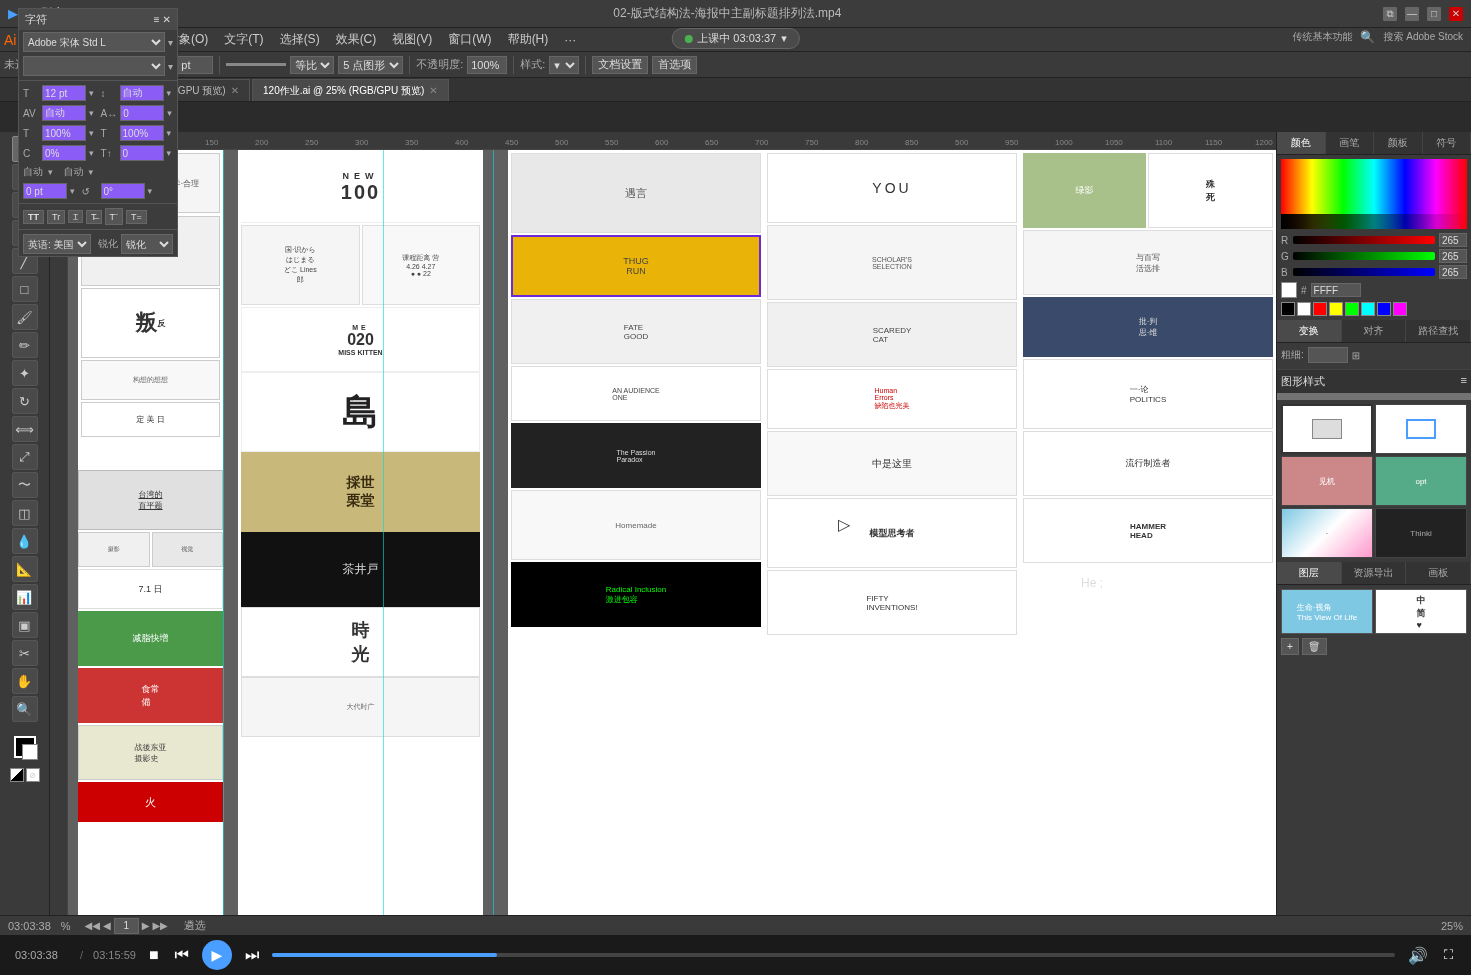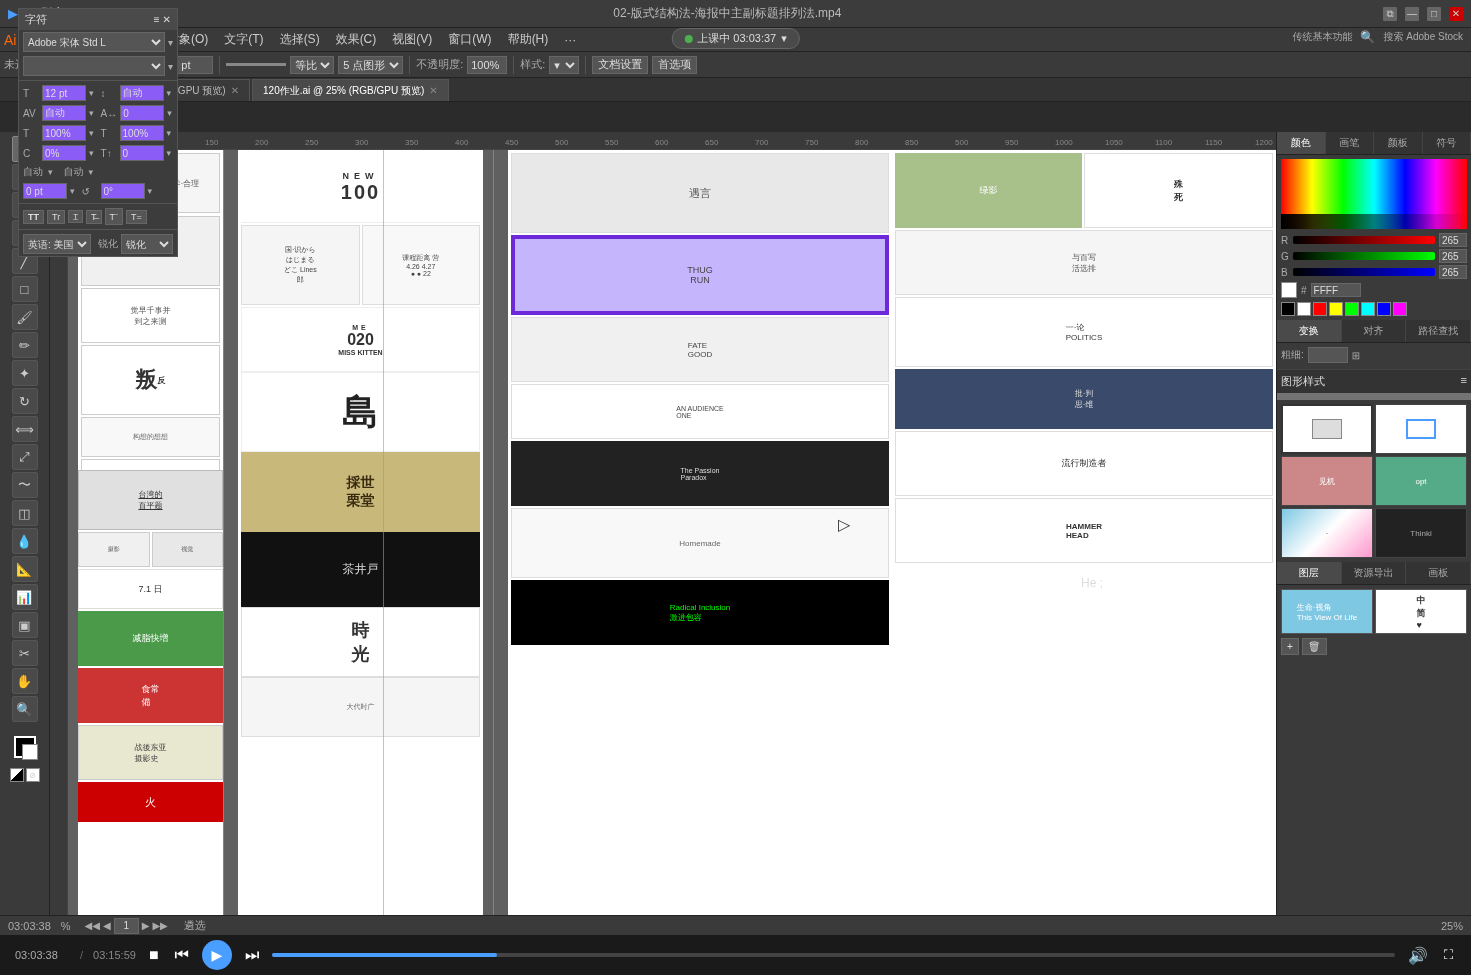--- a/index.html
+++ b/index.html
@@ -684,23 +684,20 @@
         </div>
         <div style="flex:1;height:60px;background:#f5f5f5;border:1px solid #ccc;display:flex;align-items:center;justify-content:center;font-size:8px;color:#555;text-align:center;">
           学·合理
         </div>
       </div>
 
       <div style="height:70px;background:#f0f0f0;border:1px solid #ccc;display:flex;align-items:center;justify-content:center;margin-bottom:2px;font-size:9px;font-weight:bold;color:#333;">
         機器老男孩
       </div>
 
-      <div style="height:55px;background:#fff;border:1px solid #ccc;display:flex;align-items:center;justify-content:center;margin-bottom:2px;font-size:8px;color:#555;text-align:center;">
-        觉早千事并<br>到之来测
-      </div>
 
       <div style="height:70px;background:#fff;border:1px solid #ccc;display:flex;align-items:center;justify-content:center;font-size:22px;font-weight:bold;color:#333;">
         叛<br><span style="font-size:8px;">反</span>
       </div>
 
       <div style="height:40px;background:#f8f8f8;border:1px solid #ccc;display:flex;align-items:center;justify-content:center;margin-top:2px;font-size:7px;color:#666;">
         构想的想想
       </div>
 
       <div style="height:35px;background:#fff;border:1px solid #ccc;display:flex;align-items:center;justify-content:center;margin-top:2px;font-size:8px;color:#333;">
@@ -759,21 +756,21 @@
     <div style="position:absolute;left:330px;top:365px;font-size:16px;color:#333;z-index:10;">▷</div>
 
     <div style="display:flex;height:100%;">
 
       <div style="flex:1;padding:3px;display:flex;flex-direction:column;gap:2px;">
 
         <div style="height:80px;background:#e8e8e8;border:1px solid #ddd;display:flex;align-items:center;justify-content:center;font-size:11px;color:#555;">
           遇言
         </div>
 
-        <div style="height:80px;background:#c4b5fd;border:4px solid #6d28d9;display:flex;align-items:center;justify-content:center;font-size:9px;color:#444;text-align:center;">
+        <div style="height:62px;background:#eab308;border:2px solid #6d28d9;display:flex;align-items:center;justify-content:center;font-size:9px;color:#444;text-align:center;">
           THUG<br>RUN
         </div>
 
         <div style="height:65px;background:#f0f0f0;border:1px solid #ddd;display:flex;align-items:center;justify-content:center;font-size:8px;color:#444;">
           FATE<br>GOOD
         </div>
 
         <div style="height:55px;background:#fff;border:1px solid #ddd;display:flex;flex-direction:column;align-items:center;justify-content:center;font-size:7px;color:#444;">
           AN AUDIENCE<br>ONE
         </div>
@@ -784,38 +781,68 @@
 
         <div style="height:70px;background:#f8f8f8;border:1px solid #ddd;display:flex;align-items:center;justify-content:center;font-size:8px;color:#666;">
           Homemade
         </div>
 
         <div style="height:65px;background:#000;display:flex;flex-direction:column;align-items:center;justify-content:center;font-size:8px;color:#0f0;">
           Radical Inclusion<br>激进包容
         </div>
       </div>
 
+      <div style="flex:1;padding:3px;display:flex;flex-direction:column;gap:2px;">
+
+        <div style="height:70px;background:#fff;border:1px solid #ddd;display:flex;align-items:center;justify-content:center;font-size:14px;letter-spacing:3px;color:#333;">
+          YOU
+        </div>
+
+        <div style="height:75px;background:#f5f5f5;border:1px solid #ddd;display:flex;align-items:center;justify-content:center;font-size:7px;color:#555;text-align:center;">
+          SCHOLAR'S<br>SELECTION
+        </div>
+
+        <div style="height:65px;background:#f0f0f0;border:1px solid #ddd;display:flex;align-items:center;justify-content:center;font-size:8px;color:#444;">
+          SCAREDY<br>CAT
+        </div>
+
+        <div style="height:60px;background:#fff;border:1px solid #ddd;display:flex;flex-direction:column;align-items:center;justify-content:center;font-size:7px;color:#c00;">
+          Human<br>Errors<br>缺陷也完美
+        </div>
+
+        <div style="height:65px;background:#f8f8f8;border:1px solid #ddd;display:flex;align-items:center;justify-content:center;font-size:10px;color:#333;">
+          中是这里
+        </div>
+
+        <div style="height:70px;background:#fff;border:1px solid #ddd;display:flex;align-items:center;justify-content:center;font-size:9px;color:#333;font-weight:bold;">
+          模型思考者
+        </div>
+
+        <div style="height:65px;background:#fff;border:1px solid #ddd;display:flex;flex-direction:column;align-items:center;justify-content:center;font-size:8px;color:#333;">
+          FIFTY<br>INVENTIONS!
+        </div>
+      </div>
 
       <div style="flex:1;padding:3px;display:flex;flex-direction:column;gap:2px;">
 
         <div style="display:flex;gap:2px;height:75px;">
           <div style="flex:1;background:#a8c08a;display:flex;align-items:center;justify-content:center;font-size:9px;color:#fff;">绿影</div>
           <div style="flex:1;background:#fff;border:1px solid #ddd;display:flex;align-items:center;justify-content:center;font-size:9px;color:#333;font-weight:bold;">殊<br>死</div>
         </div>
 
         <div style="height:65px;background:#f5f5f5;border:1px solid #ddd;display:flex;align-items:center;justify-content:center;font-size:8px;color:#555;">
           与百写<br>活选排
         </div>
 
+        <div style="height:60px;background:#3a4a6a;display:flex;align-items:center;justify-content:center;font-size:8px;color:#ddd;">
+          批·判<br>思·维
+        </div>
+
         <div style="height:70px;background:#fff;border:1px solid #ddd;display:flex;flex-direction:column;align-items:center;justify-content:center;font-size:8px;color:#333;">
           一·论<br>POLITICS
-        </div>
-
-        <div style="height:60px;background:#3a4a6a;display:flex;align-items:center;justify-content:center;font-size:8px;color:#ddd;">
-          批·判<br>思·维
         </div>
 
         <div style="height:65px;background:#fff;border:1px solid #ddd;display:flex;align-items:center;justify-content:center;font-size:9px;color:#333;">
           流行制造者
         </div>
 
         <div style="height:65px;background:#fff;border:1px solid #ddd;display:flex;flex-direction:column;align-items:center;justify-content:center;font-size:8px;font-weight:bold;color:#333;">
           HAMMER<br>HEAD
         </div>
       </div>

